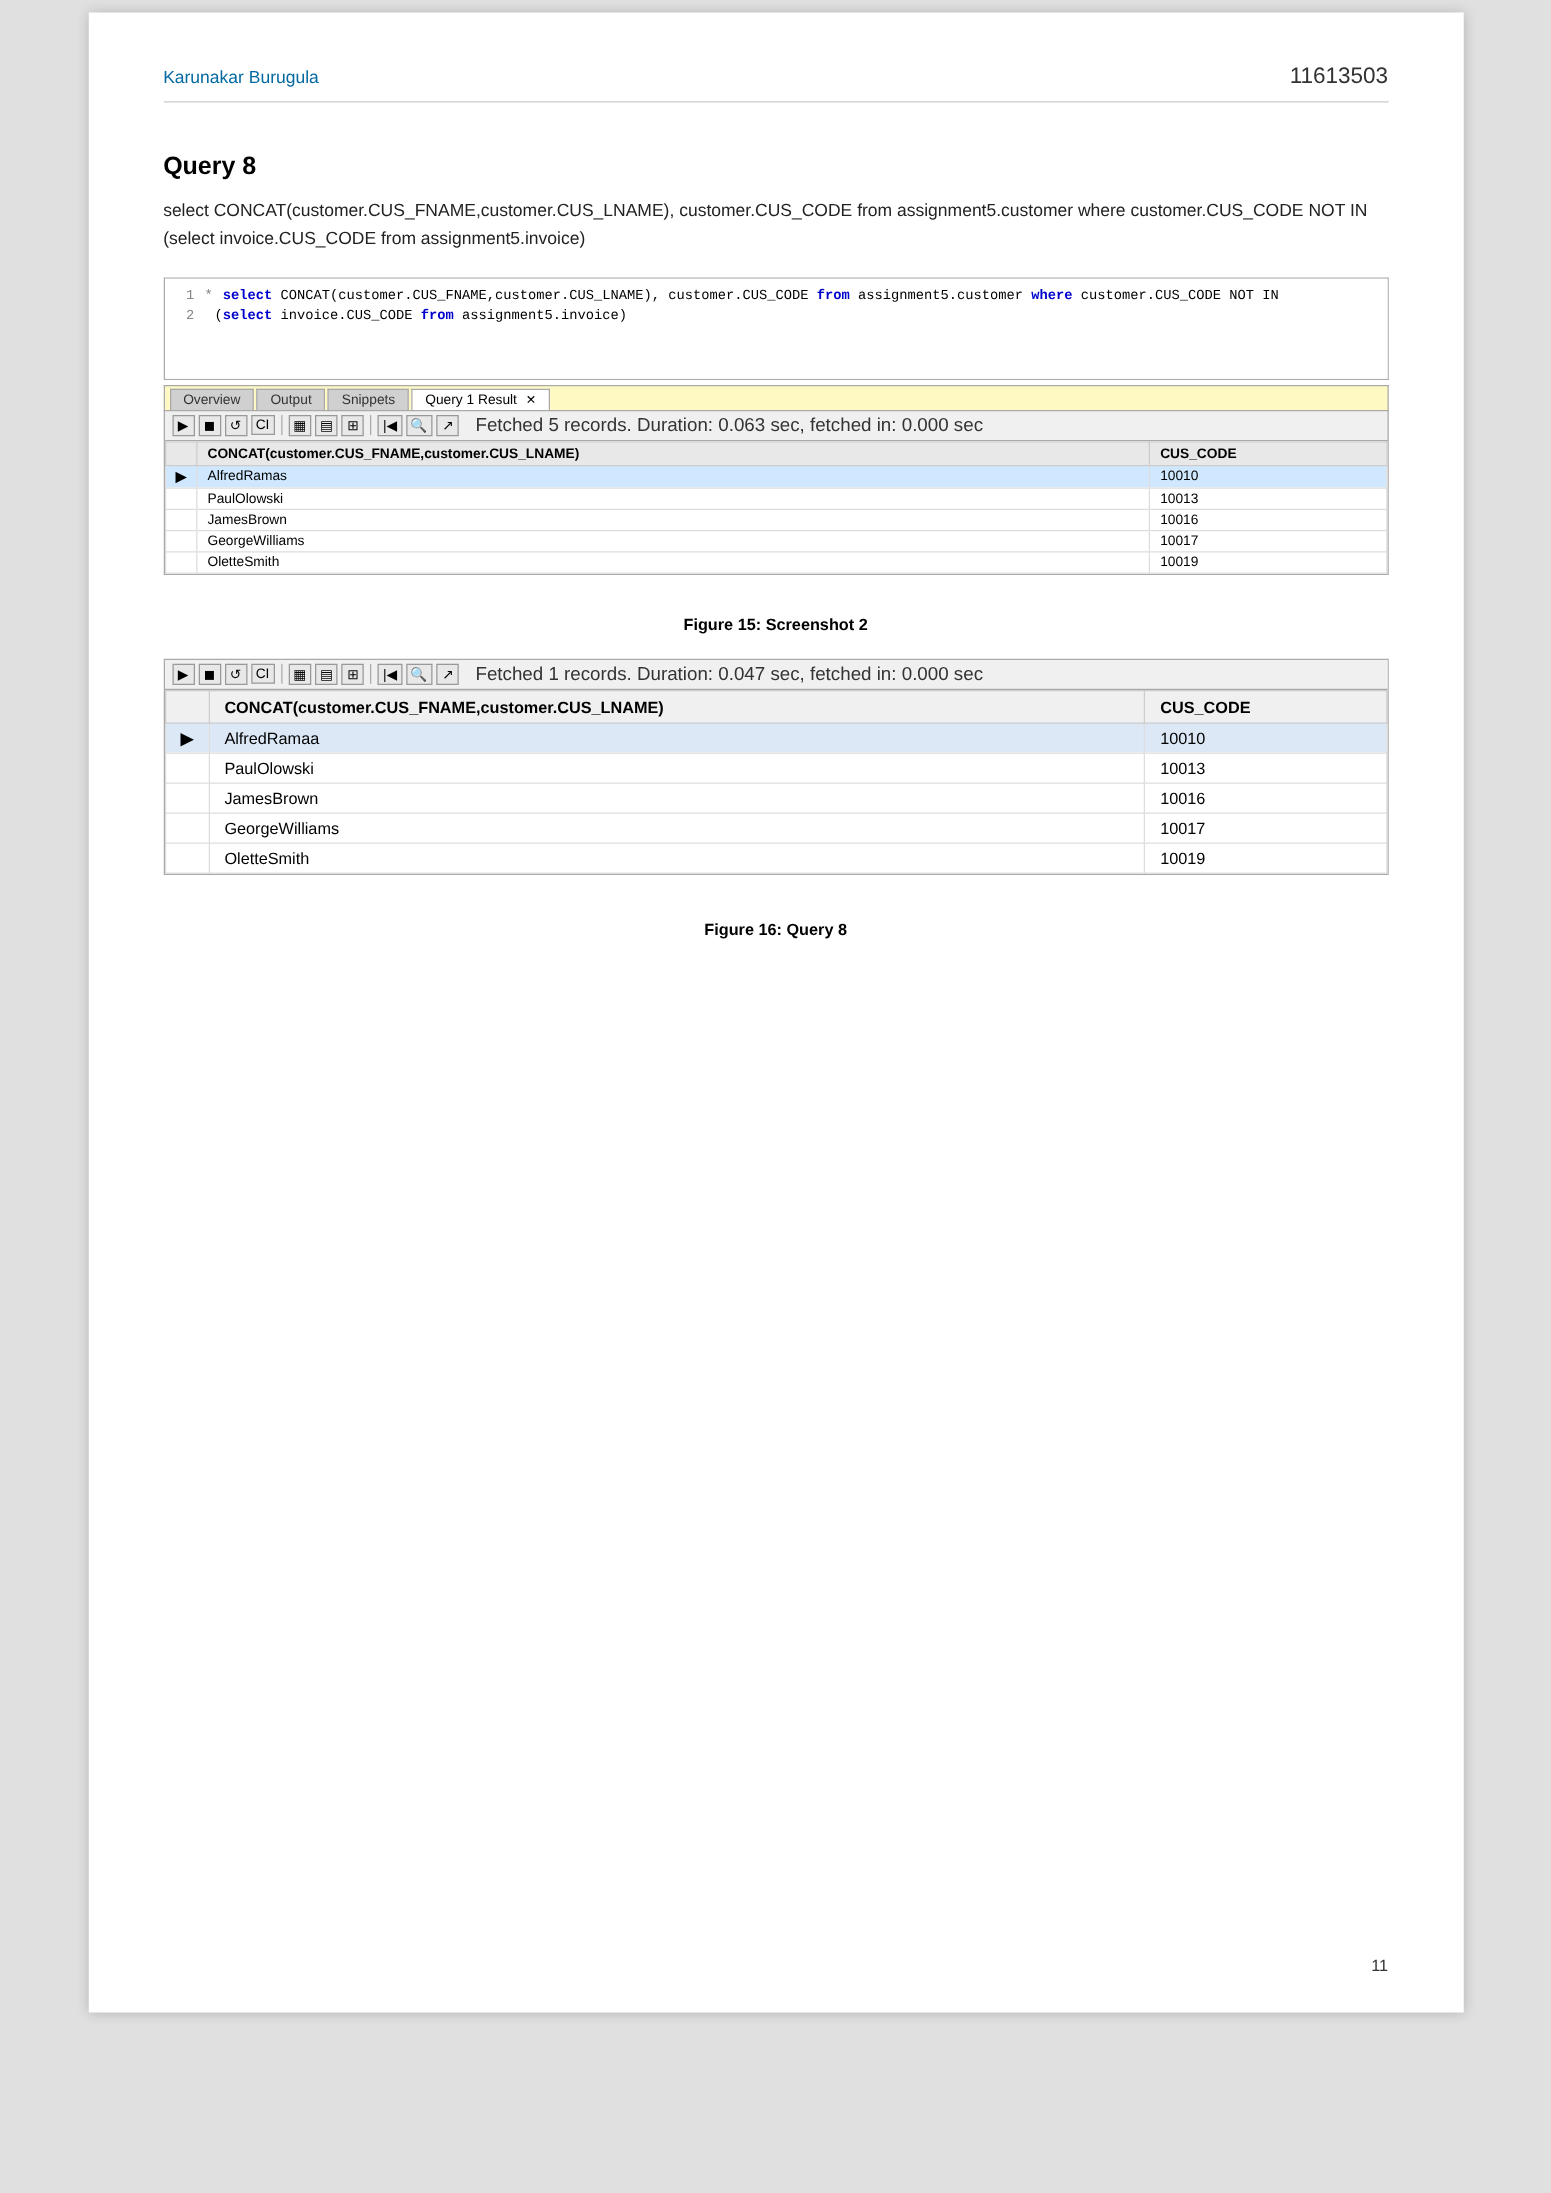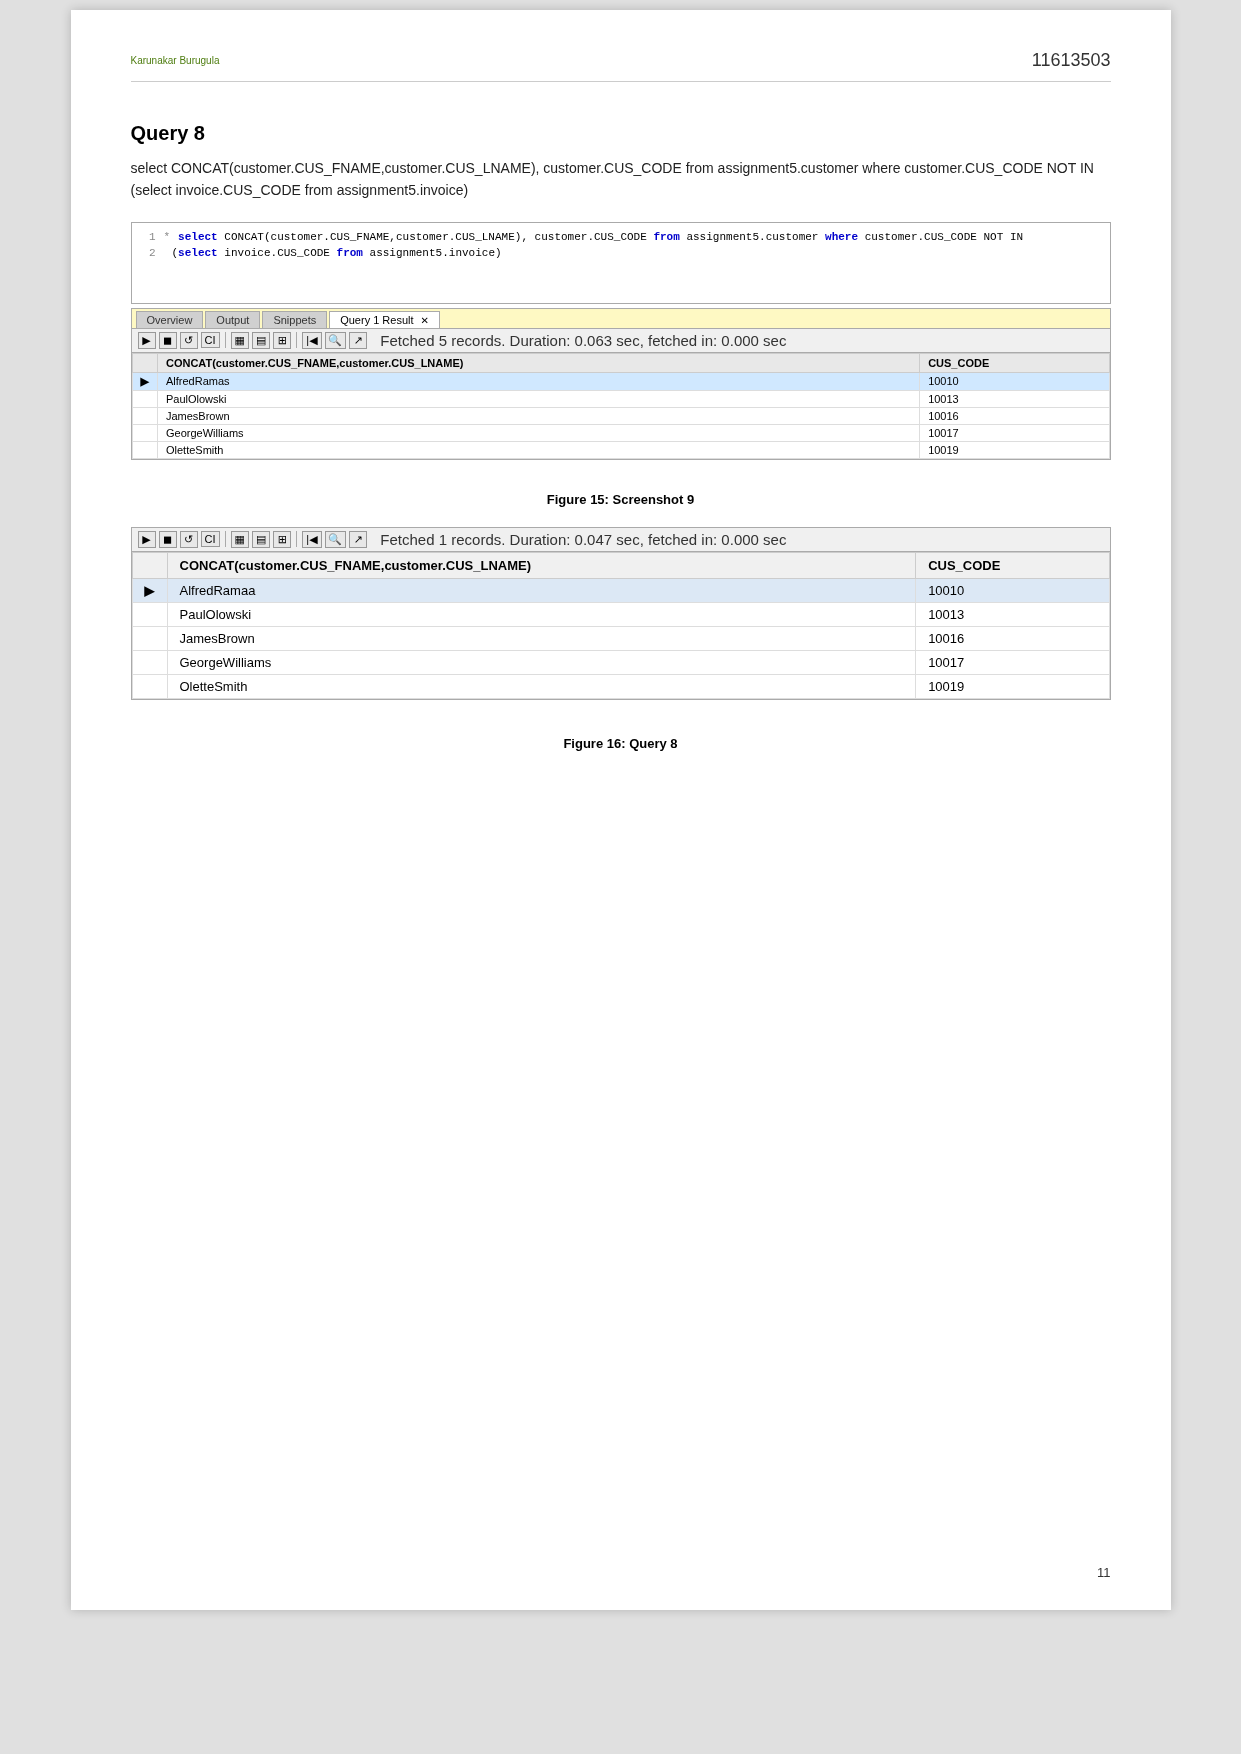--- a/index.html
+++ b/index.html
@@ -22,22 +22,22 @@
     }
     .header {
       display: flex;
       justify-content: space-between;
       align-items: center;
       border-bottom: 1px solid #ccc;
       padding-bottom: 10px;
       margin-bottom: 40px;
     }
     .header-name {
-      font-size: 10px;
-      color: #4d7c0f;
+      font-size: 14px;
+      color: #0369a1;
     }
     .header-id {
       font-size: 18px;
       color: #333;
     }
     .query-title {
       font-size: 20px;
       font-weight: bold;
       margin-bottom: 12px;
     }
@@ -347,21 +347,21 @@
       <td class="row-indicator"></td>
       <td>OletteSmith</td>
       <td>10019</td>
     </tr>
         </tbody>
     </table>
   </div>
 
   <div class="spacer"></div>
 
-  <div class="figure-caption">Figure 15: Screenshot 9</div>
+  <div class="figure-caption">Figure 15: Screenshot 2</div>
 
   <div class="large-result-panel">
 
     <div class="large-toolbar">
       <button class="toolbar-btn">▶</button>
       <button class="toolbar-btn">◼</button>
       <button class="toolbar-btn">↺</button>
       <button class="toolbar-btn">CI</button>
       <div class="toolbar-separator"></div>
       <button class="toolbar-btn">▦</button>

